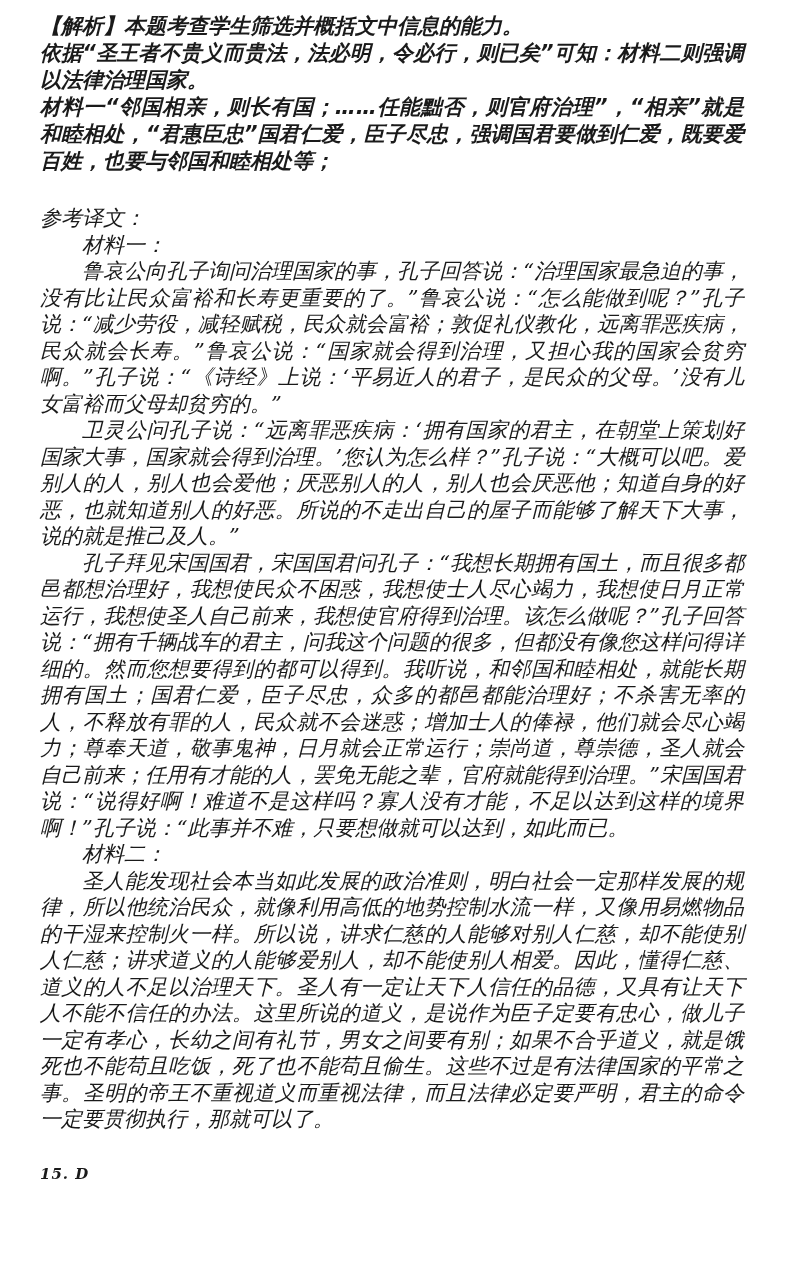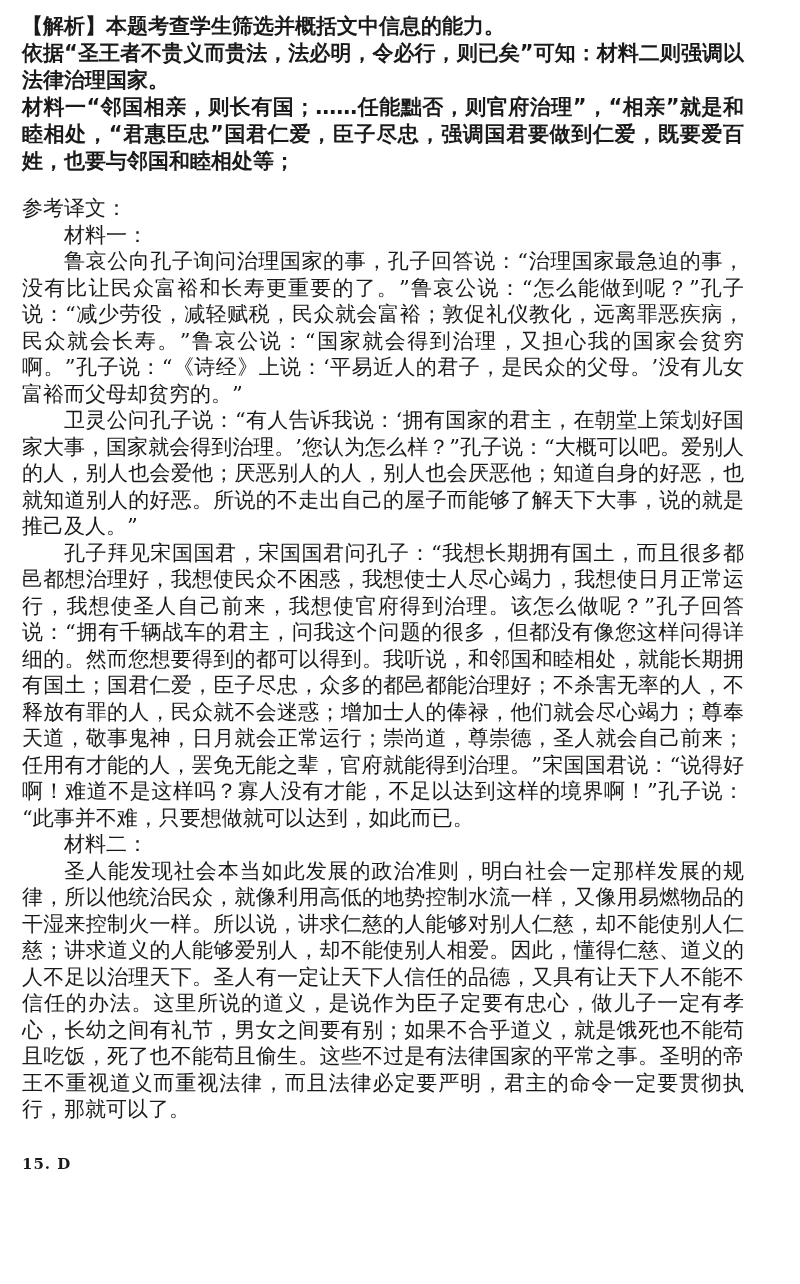--- a/index.html
+++ b/index.html
@@ -10,37 +10,38 @@
   body {
     width: 800px;
     height: 1284px;
     overflow: hidden;
     color: #1a1a1a;
   }
   .doc {
     box-sizing: border-box;
     width: 784px;
     height: 1284px;
-    padding: 13px 40px 0 22px;
+    padding: 13px 40px 0 40px;
+    font-style: italic;
   }
   
   .analysis {
     font-family: "DejaVu Sans", "Liberation Sans", sans-serif;
     font-size: 21px;
     line-height: 27px;
     font-weight: 600;
     text-align: justify;
     text-justify: inter-ideograph;
   }
   .analysis p {
     margin: 0;
   }
   
   .translation {
-    margin-top: 20px;
+    margin-top: 30px;
     font-family: "DejaVu Serif", "Liberation Serif", serif;
     font-size: 21px;
     line-height: 26.5px;
     text-align: justify;
     text-justify: inter-ideograph;
   }
   .translation p {
     margin: 0;
   }
   .translation .indent {
@@ -63,21 +64,21 @@
     <p>【解析】本题考查学生筛选并概括文中信息的能力。</p>
     <p>依据“圣王者不贵义而贵法，法必明，令必行，则已矣”可知：材料二则强调以法律治理国家。</p>
     <p>材料一“邻国相亲，则长有国；……任能黜否，则官府治理”，“相亲”就是和睦相处，“君惠臣忠”国君仁爱，臣子尽忠，强调国君要做到仁爱，既要爱百姓，也要与邻国和睦相处等；</p>
   </section>
 
   <section class="translation">
     <p>参考译文：</p>
 
     <p class="indent">材料一：</p>
     <p class="indent">鲁哀公向孔子询问治理国家的事，孔子回答说：“治理国家最急迫的事，没有比让民众富裕和长寿更重要的了。”鲁哀公说：“怎么能做到呢？”孔子说：“减少劳役，减轻赋税，民众就会富裕；敦促礼仪教化，远离罪恶疾病，民众就会长寿。”鲁哀公说：“国家就会得到治理，又担心我的国家会贫穷啊。”孔子说：“《诗经》上说：‘平易近人的君子，是民众的父母。’没有儿女富裕而父母却贫穷的。”</p>
-    <p class="indent">卫灵公问孔子说：“有人告诉我说：‘拥有国家的君主，在朝堂上策划好国家大事，国家就会得到治理。’您认为怎么样？”孔子说：“大概可以吧。爱别人的人，别人也会爱他；厌恶别人的人，别人也会厌恶他；知道自身的好恶，也就知道别人的好恶。所说的不走出自己的屋子而能够了解天下大事，说的就是推己及人。”</p>
+    <p class="indent">卫灵公问孔子说：“远离罪恶疾病：‘拥有国家的君主，在朝堂上策划好国家大事，国家就会得到治理。’您认为怎么样？”孔子说：“大概可以吧。爱别人的人，别人也会爱他；厌恶别人的人，别人也会厌恶他；知道自身的好恶，也就知道别人的好恶。所说的不走出自己的屋子而能够了解天下大事，说的就是推己及人。”</p>
     <p class="indent">孔子拜见宋国国君，宋国国君问孔子：“我想长期拥有国土，而且很多都邑都想治理好，我想使民众不困惑，我想使士人尽心竭力，我想使日月正常运行，我想使圣人自己前来，我想使官府得到治理。该怎么做呢？”孔子回答说：“拥有千辆战车的君主，问我这个问题的很多，但都没有像您这样问得详细的。然而您想要得到的都可以得到。我听说，和邻国和睦相处，就能长期拥有国土；国君仁爱，臣子尽忠，众多的都邑都能治理好；不杀害无率的人，不释放有罪的人，民众就不会迷惑；增加士人的俸禄，他们就会尽心竭力；尊奉天道，敬事鬼神，日月就会正常运行；崇尚道，尊崇德，圣人就会自己前来；任用有才能的人，罢免无能之辈，官府就能得到治理。”宋国国君说：“说得好啊！难道不是这样吗？寡人没有才能，不足以达到这样的境界啊！”孔子说：“此事并不难，只要想做就可以达到，如此而已。</p>
 
     <p class="indent">材料二：</p>
     <p class="indent">圣人能发现社会本当如此发展的政治准则，明白社会一定那样发展的规律，所以他统治民众，就像利用高低的地势控制水流一样，又像用易燃物品的干湿来控制火一样。所以说，讲求仁慈的人能够对别人仁慈，却不能使别人仁慈；讲求道义的人能够爱别人，却不能使别人相爱。因此，懂得仁慈、道义的人不足以治理天下。圣人有一定让天下人信任的品德，又具有让天下人不能不信任的办法。这里所说的道义，是说作为臣子定要有忠心，做儿子一定有孝心，长幼之间有礼节，男女之间要有别；如果不合乎道义，就是饿死也不能苟且吃饭，死了也不能苟且偷生。这些不过是有法律国家的平常之事。圣明的帝王不重视道义而重视法律，而且法律必定要严明，君主的命令一定要贯彻执行，那就可以了。</p>
   </section>
 
   <p class="answer">15. D</p>
 
 </div>
 

